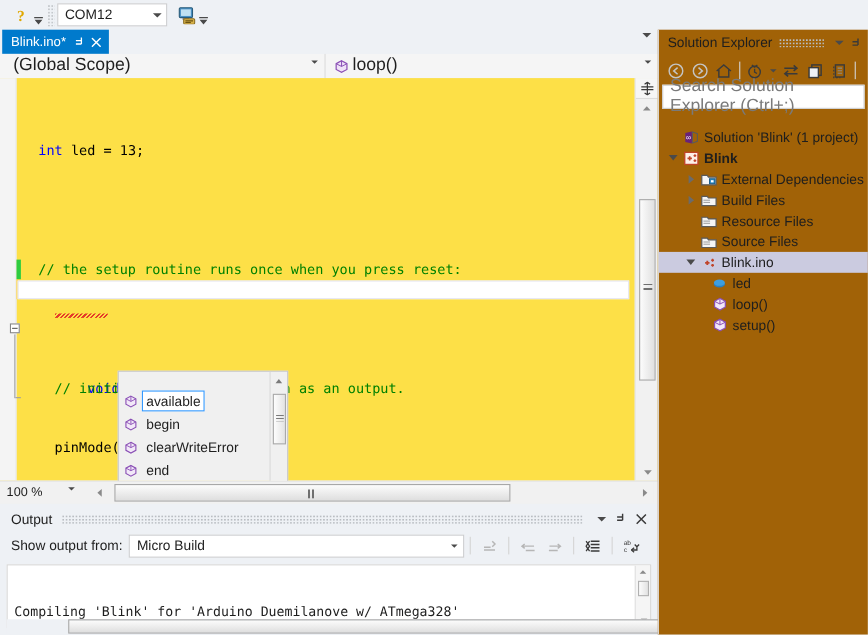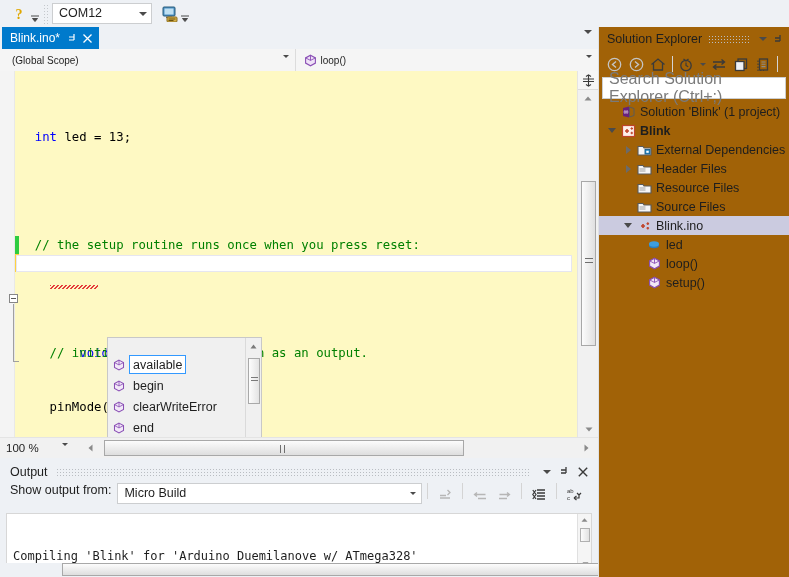--- a/index.html
+++ b/index.html
@@ -77,30 +77,30 @@
   
   .navbar {
     position: absolute; left: 0; top: 49px; width: 598px; height: 22px;
     background: #f5f5f5; border-bottom: 1px solid #e2e2e2;
     display: flex; align-items: center;
   }
   .navcombo {
     height: 22px; display: flex; align-items: center; position: relative;
     border-right: 1px solid #dcdcdc;
   }
-  .navcombo .nlabel { padding-left: 12px; font-size: 10px; white-space: nowrap; }
+  .navcombo .nlabel { padding-left: 12px; font-size: 16px; white-space: nowrap; }
   .navcombo .narrow { position: absolute; right: 6px; top: 9px; }
   .scope-combo { width: 295px; }
   .member-combo { width: 303px; }
   .member-icon { margin-left: 8px; margin-right: 4px; display:flex; }
 
   
   .editor {
     position: absolute; left: 0; top: 71px; width: 598px; height: 366px;
-    background: #fef9c3; overflow: hidden;
+    background: #fde047; overflow: hidden;
   }
   .ed-indicator-margin {
     position: absolute; left: 0; top: 0; width: 14px; height: 366px;
     background: #f4f4f4; border-right: 1px solid #e8e8e8;
   }
   .change-bar { position: absolute; left: 15px; width: 4px; }
   .change-bar.added { background: #2ecc40; }
   .change-bar.edited { background: #ffd23f; }
 
   .code {
@@ -242,21 +242,21 @@
   .out-header .otitle { font-size: 12.5px; color: #1e1e1e; }
   .out-dots {
     flex: 1; height: 8px; margin: 0 8px;
     background-image: radial-gradient(#b9bdc2 40%, transparent 41%);
     background-size: 3px 3px;
   }
   .out-hbtn {
     width: 18px; height: 18px; display:flex; align-items:center; justify-content:center;
   }
   .out-toolbar {
-    height: 26px; display:flex; align-items:flex-start; padding-left: 10px;
+    height: 26px; display:flex; align-items:center; padding-left: 10px;
   }
   .out-toolbar .olabel { font-size: 12.5px; margin-right: 6px; }
   .out-combo { width: 305px; }
   .out-sep { width: 1px; height: 16px; background: #d4d4d4; margin: 0 5px; }
   .otb-icon { width: 24px; height: 22px; display:flex; align-items:center; justify-content:center; }
   .out-text {
     position: absolute; left: 6px; top: 53px; width: 586px; height: 58px;
     background: #fff; border: 1px solid #d7d7d7; box-sizing: border-box;
     overflow: hidden;
   }
@@ -302,21 +302,21 @@
   .se-toolbar {
     height: 26px; display:flex; align-items:center; padding-left: 4px;
   }
   .se-tb { width: 22px; height: 22px; display:flex; align-items:center; justify-content:center; }
   .se-tbsep { width:1px; height: 16px; background: #d4d4d4; margin: 0 3px; }
   .se-search {
     height: 22px; margin: 0 3px 0 3px; background: #fff; border: 1px solid #ccced0;
     display:flex; align-items:center; padding-left: 6px; box-sizing:border-box;
   }
   .se-search .ph { color: #7a7a7a; font-size: 16px; }
-  .se-tree { padding-top: 3px; font-size: 12.5px; }
+  .se-tree { padding-top: 16px; font-size: 12.5px; }
   .se-row {
     height: 19px; display:flex; align-items:center; white-space: nowrap;
   }
   .se-row.selected { background: #cbcbe0; }
   .se-exp { width: 14px; height: 19px; display:flex; align-items:center; justify-content:center; }
   .se-ico { width: 18px; height: 19px; display:flex; align-items:center; justify-content:center; }
   .se-lbl { padding-left: 3px; }
   .se-lbl.bold { font-weight: bold; }
   .tri-right {
     width:0;height:0;border-top:4px solid transparent;border-bottom:4px solid transparent;
@@ -750,21 +750,21 @@
       <div class="se-row" style="padding-left:22px;">
         <span class="se-exp">
             <span class="tri-right"></span>
           </span>
         <span class="se-ico">
           <svg width="15" height="14" viewBox="0 0 15 14">
             <path d="M1 3.5 L6 3.5 L7 5 L14 5 L14 12 L1 12 Z" fill="#f5f5f5" stroke="#5a5a5a" stroke-width="1.1"></path>
             <path d="M2.5 7 h6 M2.5 9 h6" stroke="#9a9a9a" stroke-width="0.9"></path>
           </svg>
         </span>
-        <span class="se-lbl">Header Files</span>
+        <span class="se-lbl">Build Files</span>
       </div>
 
       <div class="se-row" style="padding-left:22px;">
         <span class="se-exp"></span>
         <span class="se-ico">
           <svg width="15" height="14" viewBox="0 0 15 14">
             <path d="M1 3.5 L6 3.5 L7 5 L14 5 L14 12 L1 12 Z" fill="#f5f5f5" stroke="#5a5a5a" stroke-width="1.1"></path>
             <path d="M2.5 7 h6 M2.5 9 h6" stroke="#9a9a9a" stroke-width="0.9"></path>
           </svg>
         </span>

